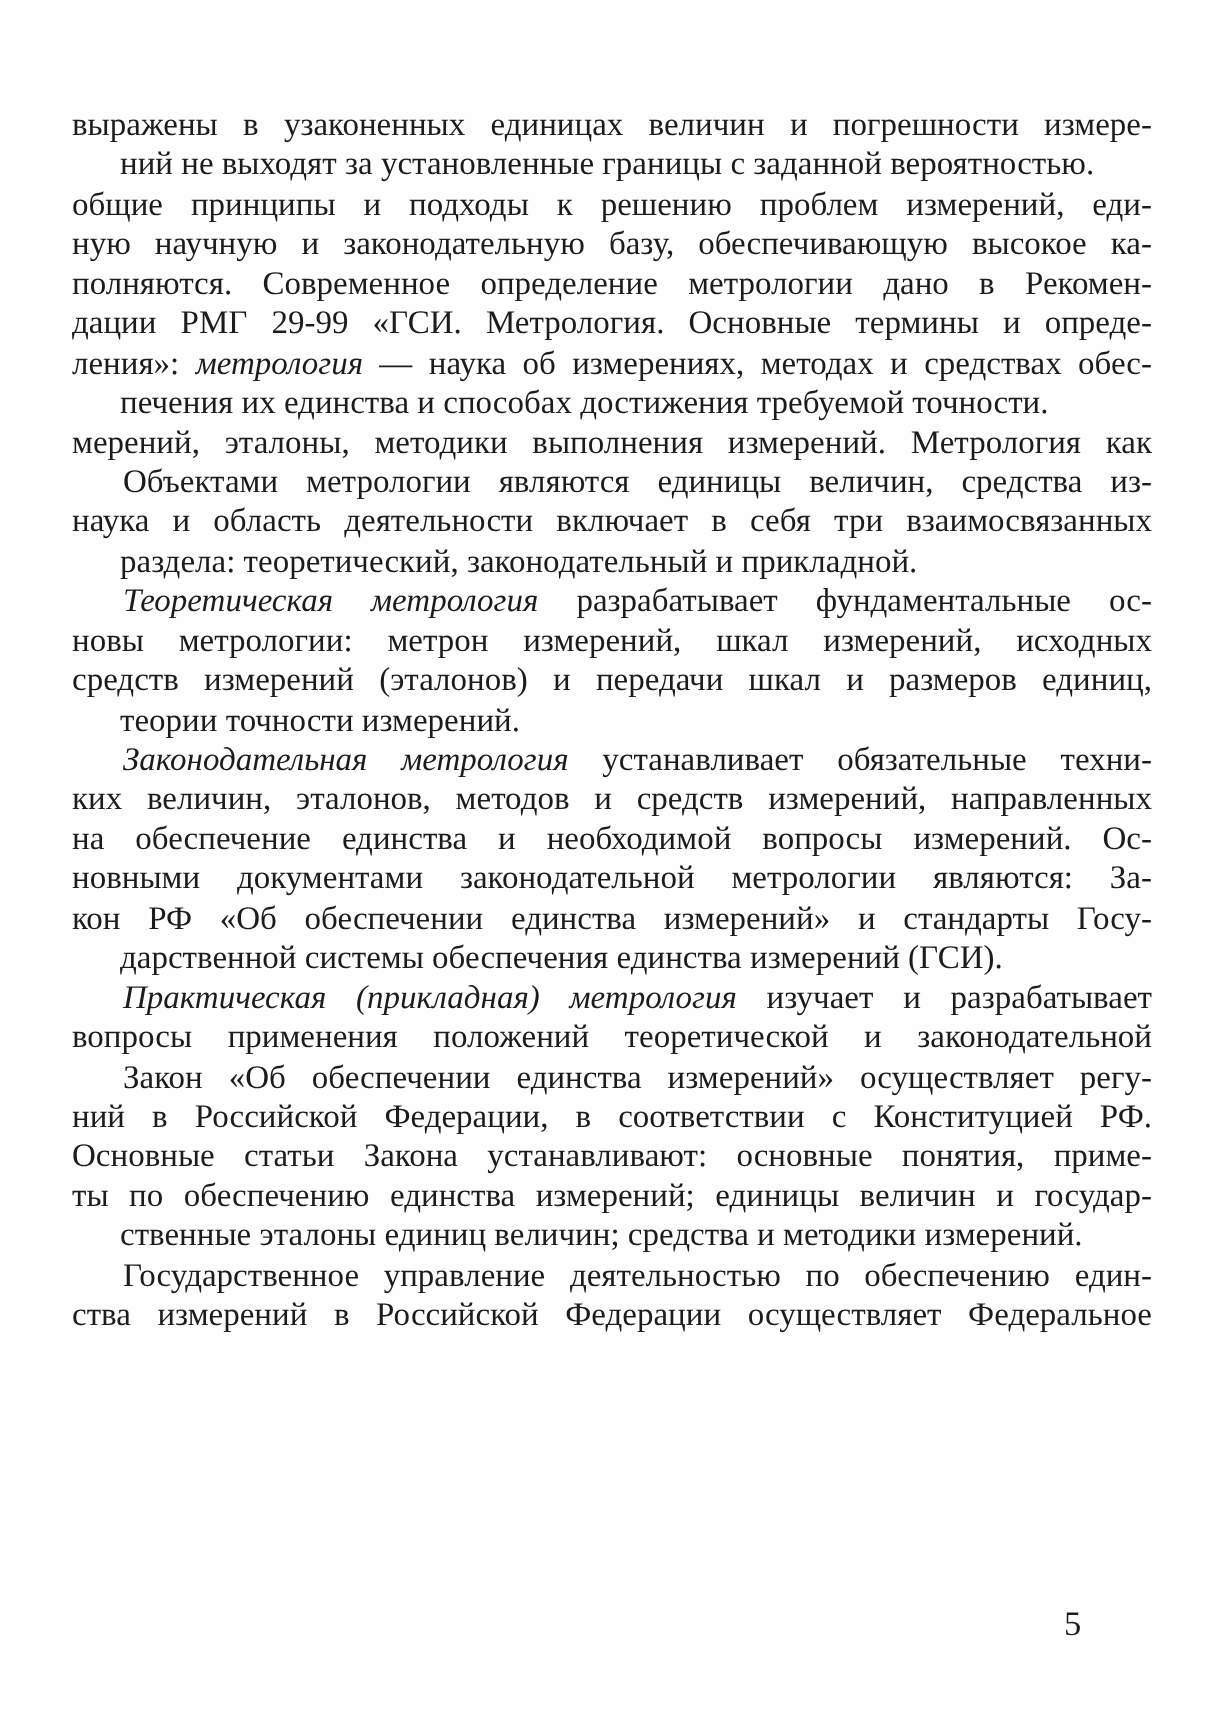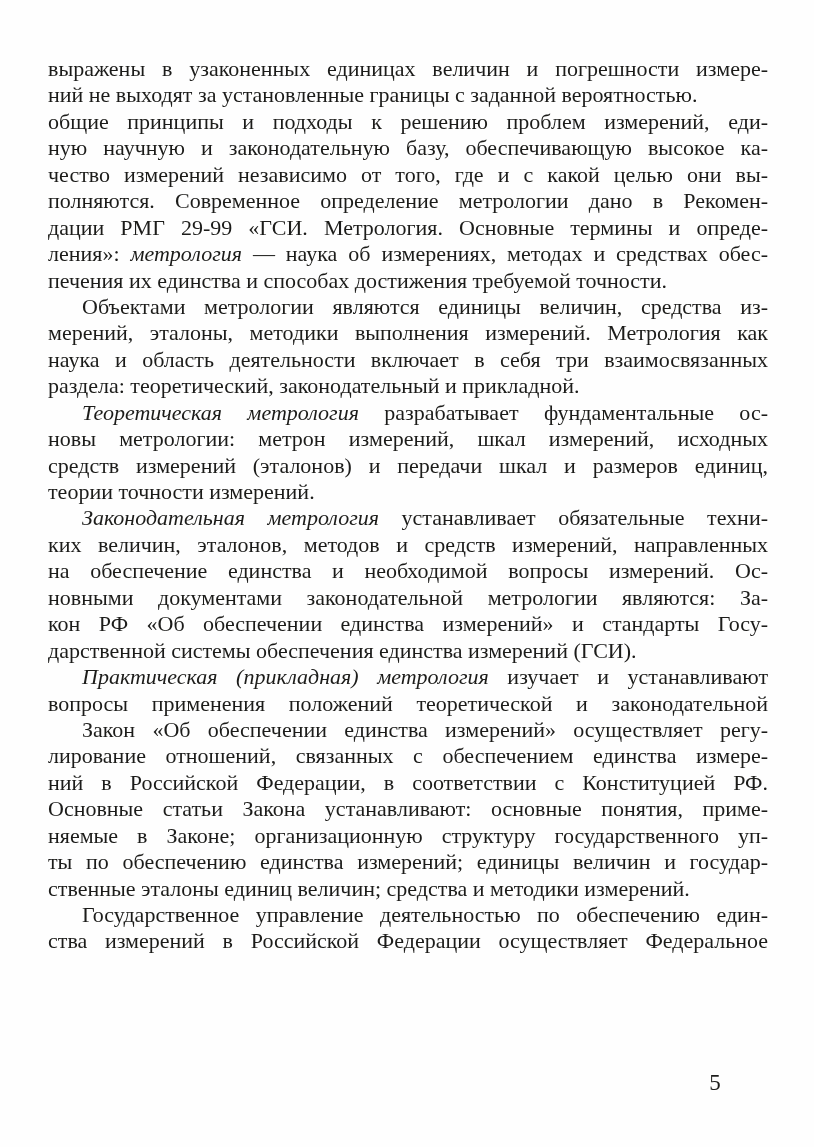--- a/index.html
+++ b/index.html
@@ -12,38 +12,39 @@
     width: 814px;
     height: 1147px;
     background: #fefefe;
     overflow: hidden;
     font-family: "Liberation Serif", "DejaVu Serif", serif;
     color: #1c1c1a;
   }
   .text-block {
     position: absolute;
     left: 48px;
-    top: 56px;
+    top: 70px;
     width: 720px;
   }
   .paragraph {
     margin: 0;
     padding: 0;
   }
   .line {
     font-size: 22px;
     line-height: 26.45px;
     height: 26.45px;
     overflow: hidden;
     text-align: justify;
     text-align-last: justify;
     white-space: normal;
   }
   .line.last {
     text-align-last: left;
+    margin-left: 32px;
   }
   .line.indent {
     text-indent: 34px;
   }
   .line i {
     font-style: italic;
     margin-top: 39px;
   }
   .page-number {
     position: absolute;
@@ -60,56 +61,53 @@
 
 <div class="page">
   <div class="text-block">
       <div class="paragraph">
         <div class="line"><span>выражены в узаконенных единицах величин и погрешности измере-</span></div>
         <div class="line last"><span>ний не выходят за установленные границы с заданной вероятностью.</span></div>
       </div>
       <div class="paragraph">
         <div class="line"><span>общие принципы и подходы к решению проблем измерений, еди-</span></div>
         <div class="line"><span>ную научную и законодательную базу, обеспечивающую высокое ка-</span></div>
-        <div class="line"><span>чество измерений независимо от того, где и с какой целью они вы-</span></div>
         <div class="line"><span>полняются. Современное определение метрологии дано в Рекомен-</span></div>
         <div class="line"><span>дации РМГ 29-99 «ГСИ. Метрология. Основные термины и опреде-</span></div>
         <div class="line"><span>ления»: </span><i>метрология</i><span> — наука об измерениях, методах и средствах обес-</span></div>
         <div class="line last"><span>печения их единства и способах достижения требуемой точности.</span></div>
       </div>
       <div class="paragraph">
+        <div class="line"><span>мерений, эталоны, методики выполнения измерений. Метрология как</span></div>
         <div class="line indent"><span>Объектами метрологии являются единицы величин, средства из-</span></div>
-        <div class="line"><span>мерений, эталоны, методики выполнения измерений. Метрология как</span></div>
         <div class="line"><span>наука и область деятельности включает в себя три взаимосвязанных</span></div>
         <div class="line last"><span>раздела: теоретический, законодательный и прикладной.</span></div>
       </div>
       <div class="paragraph">
         <div class="line indent"><i>Теоретическая метрология</i><span> разрабатывает фундаментальные ос-</span></div>
         <div class="line"><span>новы метрологии: метрон измерений, шкал измерений, исходных</span></div>
         <div class="line"><span>средств измерений (эталонов) и передачи шкал и размеров единиц,</span></div>
         <div class="line last"><span>теории точности измерений.</span></div>
       </div>
       <div class="paragraph">
         <div class="line indent"><i>Законодательная метрология</i><span> устанавливает обязательные техни-</span></div>
         <div class="line"><span>ких величин, эталонов, методов и средств измерений, направленных</span></div>
         <div class="line"><span>на обеспечение единства и необходимой вопросы измерений. Ос-</span></div>
         <div class="line"><span>новными документами законодательной метрологии являются: За-</span></div>
         <div class="line"><span>кон РФ «Об обеспечении единства измерений» и стандарты Госу-</span></div>
         <div class="line last"><span>дарственной системы обеспечения единства измерений (ГСИ).</span></div>
       </div>
       <div class="paragraph">
-        <div class="line indent"><i>Практическая (прикладная) метрология</i><span> изучает и устанавливают</span></div>
+        <div class="line indent"><i>Практическая (прикладная) метрология</i><span> изучает и разрабатывает</span></div>
         <div class="line"><span>вопросы применения положений теоретической и законодательной</span></div>
       </div>
       <div class="paragraph">
         <div class="line indent"><span>Закон «Об обеспечении единства измерений» осуществляет регу-</span></div>
-        <div class="line"><span>лирование отношений, связанных с обеспечением единства измере-</span></div>
         <div class="line"><span>ний в Российской Федерации, в соответствии с Конституцией РФ.</span></div>
         <div class="line"><span>Основные статьи Закона устанавливают: основные понятия, приме-</span></div>
-        <div class="line"><span>няемые в Законе; организационную структуру государственного уп-</span></div>
         <div class="line"><span>ты по обеспечению единства измерений; единицы величин и государ-</span></div>
         <div class="line last"><span>ственные эталоны единиц величин; средства и методики измерений.</span></div>
       </div>
       <div class="paragraph">
         <div class="line indent"><span>Государственное управление деятельностью по обеспечению един-</span></div>
         <div class="line"><span>ства измерений в Российской Федерации осуществляет Федеральное</span></div>
       </div>
     </div>
   <div class="page-number">5</div>
 </div>

